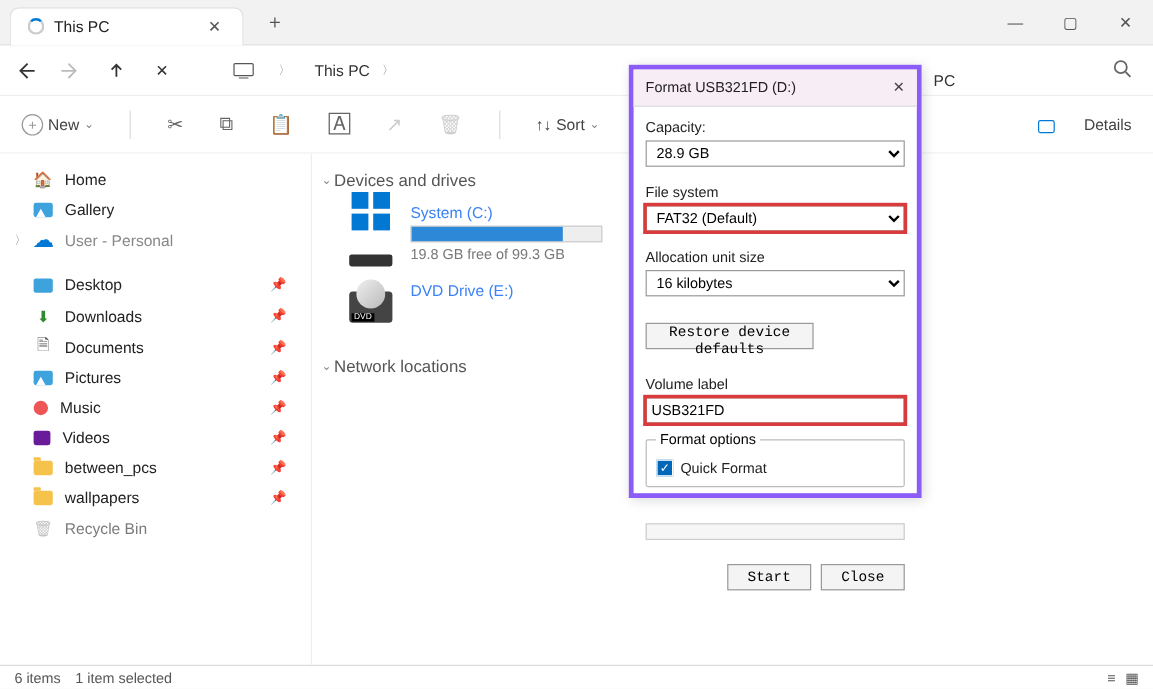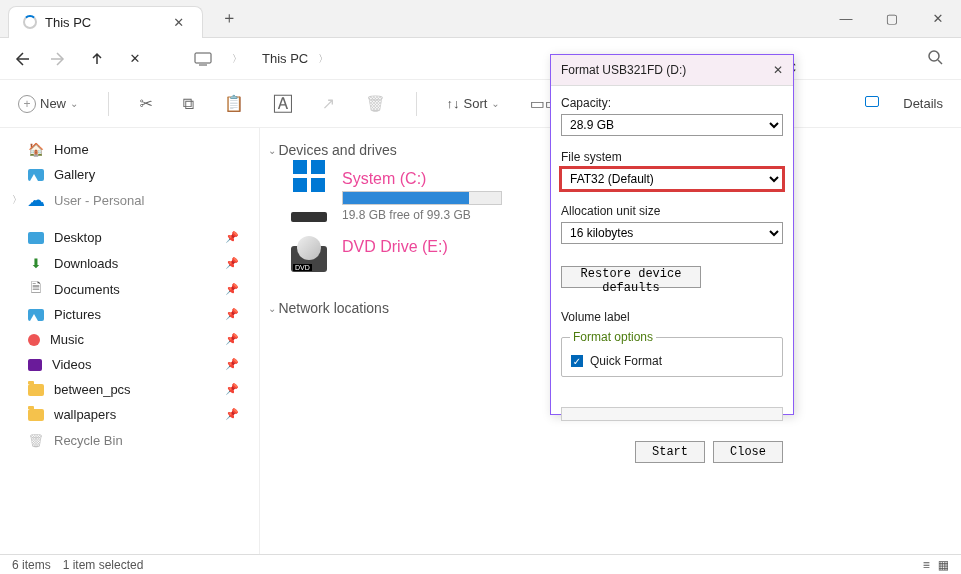--- a/index.html
+++ b/index.html
@@ -22,21 +22,21 @@
   .chev { color: #888; font-size:10px; }
   .search-icon { margin-left:auto; color:#666; padding-right:6px; }
 
   
   .toolbar { display: flex; align-items: center; height: 48px; background: #fff; padding: 0 18px; gap: 30px; border-bottom: 1px solid #eee; }
   .tool-btn { display:flex; align-items:center; gap:4px; color:#444; font-size:13px; }
   .tool-btn .plus-circ { width:18px;height:18px;border:1px solid #999;border-radius:50%;display:flex;align-items:center;justify-content:center;font-size:12px;color:#999; }
   .tool-sep { width:1px; height:24px; background:#ddd; }
   .tool-icon { color:#666; font-size:16px; }
   .tool-icon.disabled{color:#ccc;}
-  .details-btn{margin-left:auto;display:flex;align-items:flex-start;gap:24px;}
+  .details-btn{margin-left:auto;display:flex;align-items:flex-end;gap:24px;}
   .details-btn .dicon{width:14px;height:11px;border:1.5px solid #0078d4;border-radius:2px;}
 
   
   .body { display:flex; height:calc(574px - 38px - 42px - 48px - 20px); background:#fff; }
   .sidebar { width:260px; border-right:1px solid #eee; padding-top:8px; overflow:hidden; }
   .side-item { display:flex; align-items:center; gap:10px; padding:5px 0 5px 28px; font-size:13px; }
   .side-item .pin { margin-left:auto; margin-right:20px; color:#999; font-size:11px; }
   .side-group-sep{height:12px;}
   .side-chev{position:absolute;left:12px;color:#888;font-size:10px;}
   .side-item.chev{position:relative;}
@@ -60,48 +60,48 @@
   .drive-row{display:flex;align-items:flex-start;gap:12px;padding:8px 8px 8px 22px;width:380px;}
   .drive-icon{width:42px;height:42px;display:flex;align-items:center;justify-content:center;}
   .win-drive{width:32px;height:32px;position:relative;}
   .win-drive .q{position:absolute;width:14px;height:14px;}
   .win-drive .q1{top:0;left:0;background:#0078d4;}
   .win-drive .q2{top:0;right:0;background:#0078d4;}
   .win-drive .q3{bottom:0;left:0;background:#0078d4;}
   .win-drive .q4{bottom:0;right:0;background:#0078d4;}
   .drive-base{width:36px;height:10px;background:#333;margin-top:20px;border-radius:2px;}
   .drive-info{flex:1;}
-  .drive-name{font-size:16px;color:#ec4899;margin-bottom:3px;}
+  .drive-name{font-size:13px;color:#3b82f6;margin-bottom:3px;}
   .bar{width:160px;height:14px;border:1px solid #ccc;background:#eee;margin-bottom:3px;position:relative;}
   .bar-fill{height:100%;background:#2d88d8;}
   .drive-sub{font-size:12px;color:#777;}
   .dvd-icon{width:36px;height:26px;background:#444;border-radius:3px;position:relative;}
   .dvd-icon::before{content:'';position:absolute;top:-10px;left:6px;width:24px;height:24px;border-radius:50%;background:linear-gradient(135deg,#eee,#bbb);}
   .dvd-label{position:absolute;bottom:1px;left:2px;font-size:7px;color:#fff;background:#000;padding:0 2px;}
   .net-icon{width:42px;height:42px;display:flex;align-items:center;justify-content:center;}
   .net-pc{width:30px;height:24px;background:#cfd6dd;border:1px solid #aaa;border-radius:3px;position:relative;}
   .net-pc::after{content:'';position:absolute;bottom:-3px;right:-3px;width:14px;height:14px;background:#0078d4;border-radius:2px;}
 
   
   .statusbar{position:absolute;bottom:0;left:0;right:0;height:20px;background:#fff;border-top:1px solid #ddd;display:flex;align-items:center;padding:0 12px;font-size:12px;color:#555;gap:12px;}
   .statusbar .viewbtns{margin-left:auto;display:flex;gap:8px;color:#555;}
 
   
-  .dialog{position:absolute;top:54px;left:550px;width:244px;height:361px;background:#fff;border:1px solid #8b5cf6;box-shadow:2px 2px 10px rgba(0,0,0,.15);font-size:12px;color:#222;}
+  .dialog{position:absolute;top:54px;left:524px;width:244px;height:361px;background:#fff;border:4px solid #8b5cf6;box-shadow:2px 2px 10px rgba(0,0,0,.15);font-size:12px;color:#222;}
   .dlg-title{display:flex;align-items:center;padding:6px 6px 6px 10px;background:#f7edf4;border-bottom:1px solid #ddd;font-size:12px;}
   .dlg-close{margin-left:auto;width:18px;height:18px;display:flex;align-items:center;justify-content:center;color:#444;cursor:pointer;}
   .dlg-body{padding:10px 10px 6px 10px;display:flex;flex-direction:column;gap:4px;}
   .dlg-label{font-size:12px;color:#222;}
   .dlg-select{width:100%;height:22px;border:1px solid #999;font-size:12px;padding:0 4px;background:#fff;}
   .dlg-select.highlight{outline:3px solid #d83b3b;outline-offset:-1px;}
   .dlg-input{width:100%;height:22px;border:1px solid #999;outline:3px solid #d83b3b;outline-offset:-1px;font-size:12px;padding:0 4px;}
   .dlg-btn{height:22px;border:1px solid #999;background:#f4f4f4;font-size:12px;padding:0 10px;cursor:pointer;font-family:Liberation Mono, monospace;}
   .restore-btn{width:140px;}
   .dlg-fieldset{border:1px solid #bbb;border-radius:2px;padding:10px 8px 8px 8px;margin-top:2px;}
-  .dlg-fieldset legend{font-size:12px;color:#4d7c0f;padding:0 3px;}
+  .dlg-fieldset legend{font-size:12px;color:#000000;padding:0 3px;}
   .ck-row{display:flex;align-items:center;gap:6px;}
   .ck{width:14px;height:14px;border:1px solid #fff;background:#0067b8;display:flex;align-items:center;justify-content:center;color:#fff;font-size:10px;}
   .dlg-progress{height:14px;border:1px solid #ccc;background:#f6f6f6;margin-top:26px;}
   .dlg-btm{display:flex;justify-content:flex-end;gap:8px;margin-top:16px;}
   .dlg-btm .dlg-btn{width:70px;}
   .spacer-sm{height:6px;}
 
   
   .behind-crumb{position:absolute;top:60px;left:778px;font-size:13px;color:#333;}
 </style>
@@ -314,20 +314,21 @@
     <div class="spacer-sm"></div>
     <div class="dlg-label">File system</div>
     <select class="dlg-select highlight"><option>FAT32 (Default)</option></select>
     <div class="spacer-sm"></div>
     <div class="dlg-label">Allocation unit size</div>
     <select class="dlg-select"><option>16 kilobytes</option></select>
     <div style="height:14px;"></div>
     <button class="dlg-btn restore-btn">Restore device defaults</button>
     <div style="height:14px;"></div>
     <div class="dlg-label">Volume label</div>
+    <input class="dlg-input" value="USB321FD" style="">
     <fieldset class="dlg-fieldset">
       <legend>Format options</legend>
       <div class="ck-row">
         <span class="ck">✓</span>
         <span>Quick Format</span>
       </div>
     </fieldset>
     <div class="dlg-progress"></div>
     <div class="dlg-btm">
       <button class="dlg-btn">Start</button>

